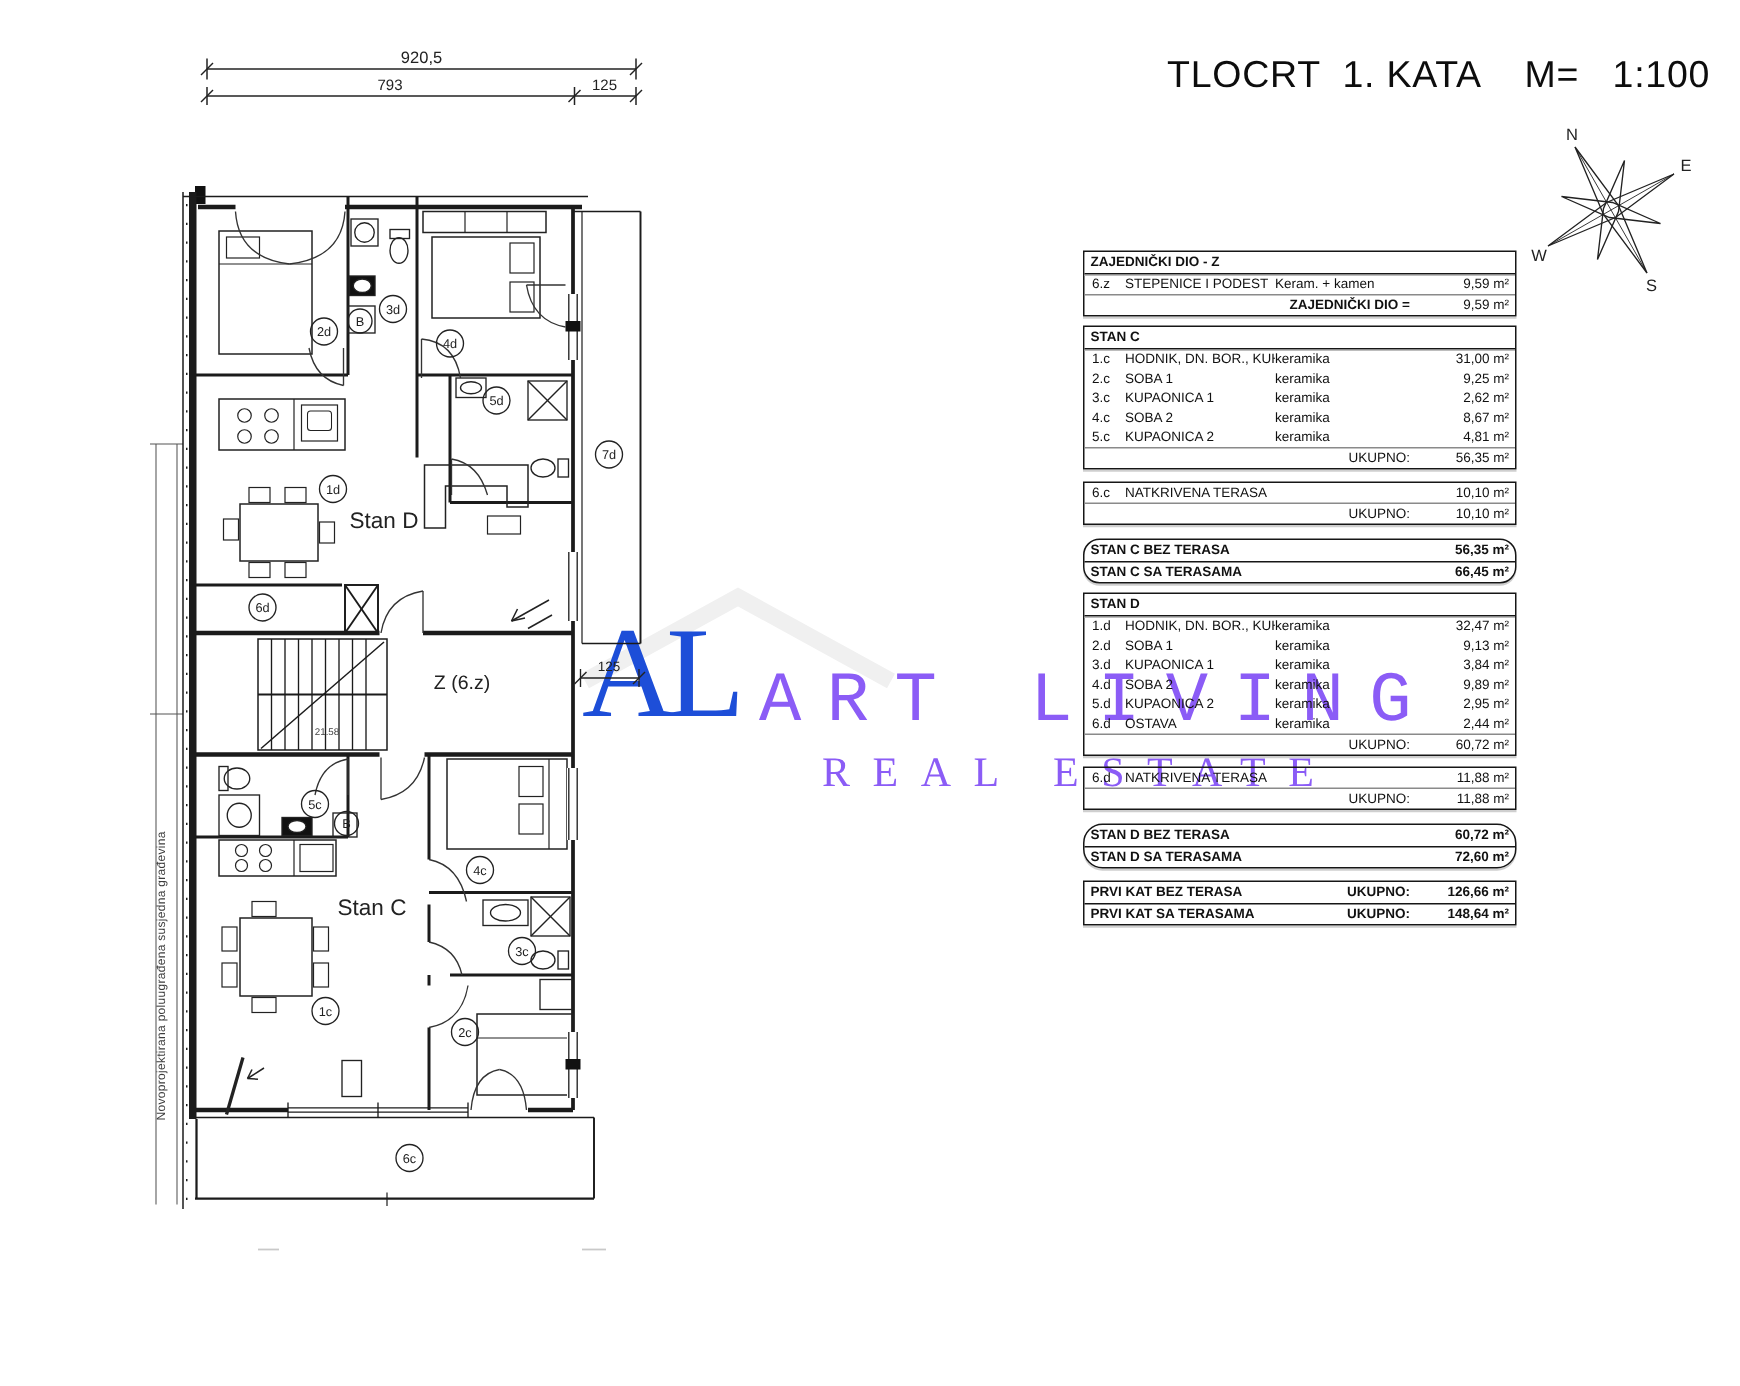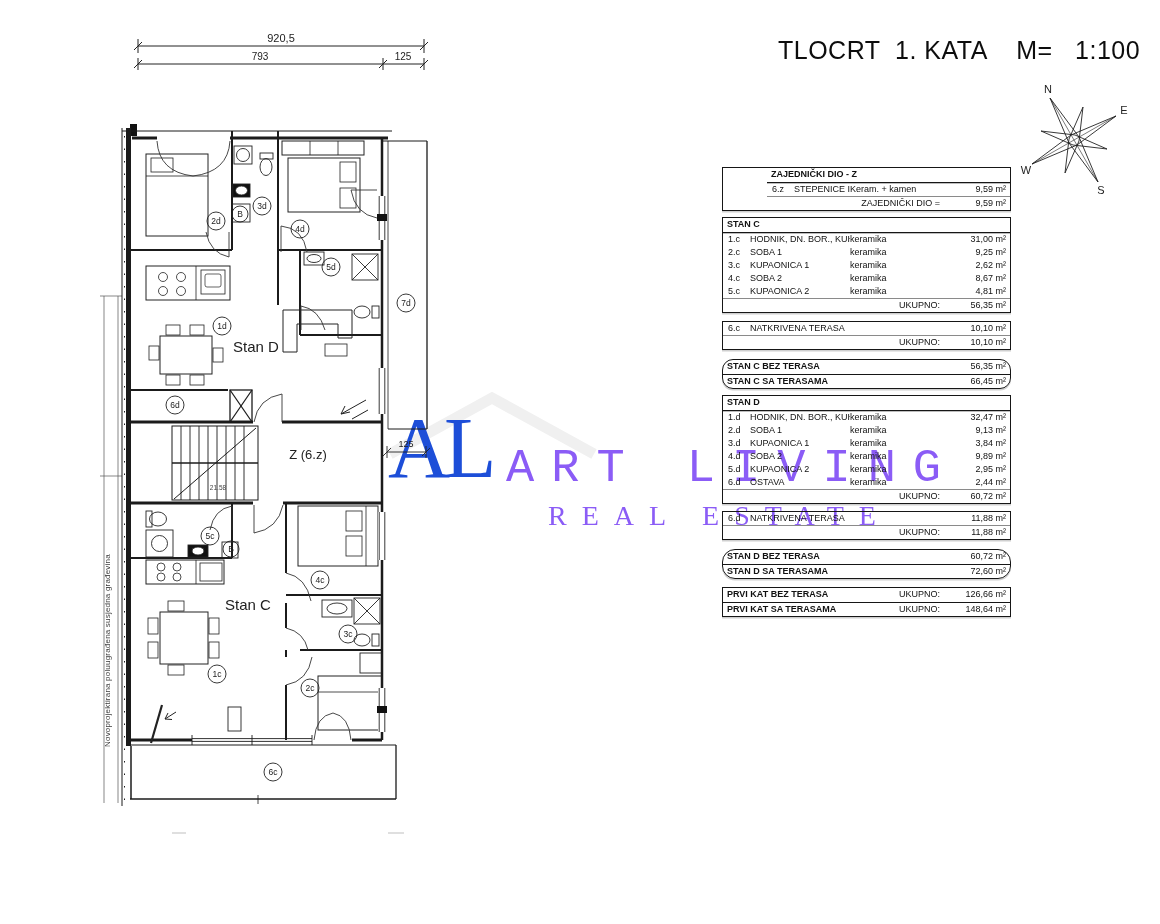--- a/index.html
+++ b/index.html
@@ -31,21 +31,21 @@
            box-sizing:border-box;background:transparent;z-index:2;box-shadow:0 1.5px 0 #cfcfcf;}
   .trow{display:flex;height:13px;line-height:13px;font-size:9px;align-items:center;}
   .hdr{font-weight:bold;border-bottom:1px solid #161616;box-shadow:0 1px 0 #bdbdbd;
        padding-left:4px;height:13.5px;line-height:13.5px;}
   .total{border-top:1px solid #8a8a8a;}
   .c-id{width:27px;padding-left:5px;box-sizing:border-box;}
   .c-name{flex:1;white-space:nowrap;overflow:hidden;}
   .c-mat{width:96px;white-space:nowrap;}
   .c-area{width:60px;text-align:right;padding-right:4px;white-space:nowrap;}
   .tr{text-align:right;padding-right:6px;box-sizing:border-box;}
-  .b{font-weight:normal;}
+  .b{font-weight:bold;}
   .srow{display:flex;height:13.5px;line-height:13.5px;font-size:9px;align-items:center;
         border-bottom:1px solid #161616;}
   .srow:last-child{border-bottom:none;}
   .s-label{flex:1;padding-left:4px;font-weight:bold;white-space:nowrap;}
 </style>
 </head>
 <body>
 
 <div id="stage">
 
@@ -418,21 +418,21 @@
       <text x="1124" y="114" font-size="11" fill="#222" text-anchor="middle" stroke="none">E</text>
       <text x="1101" y="194" font-size="11" fill="#222" text-anchor="middle" stroke="none">S</text>
       <text x="1026" y="174" font-size="11" fill="#222" text-anchor="middle" stroke="none">W</text>
     </g>
   </svg>
 
   <div class="title">TLOCRT  1. KATA    M=   1:100</div>
 
   <div class="side-text">Novoprojektirana poluugrađena susjedna građevina</div>
 
-  <div class="tbl-sec" style="top:167px;padding-left:44px;">
+  <div class="tbl-sec" style="top:167px;">
     <div class="trow hdr">ZAJEDNIČKI DIO - Z</div>
     <div class="trow">
       <span class="c-id">6.z</span>
       <span class="c-name">STEPENICE I PODEST</span>
       <span class="c-mat">Keram. + kamen</span>
       <span class="c-area">9,59 m²</span>
     </div>
     <div class="trow total">
       <span class="c-id"></span>
         <span class="c-name"></span>

